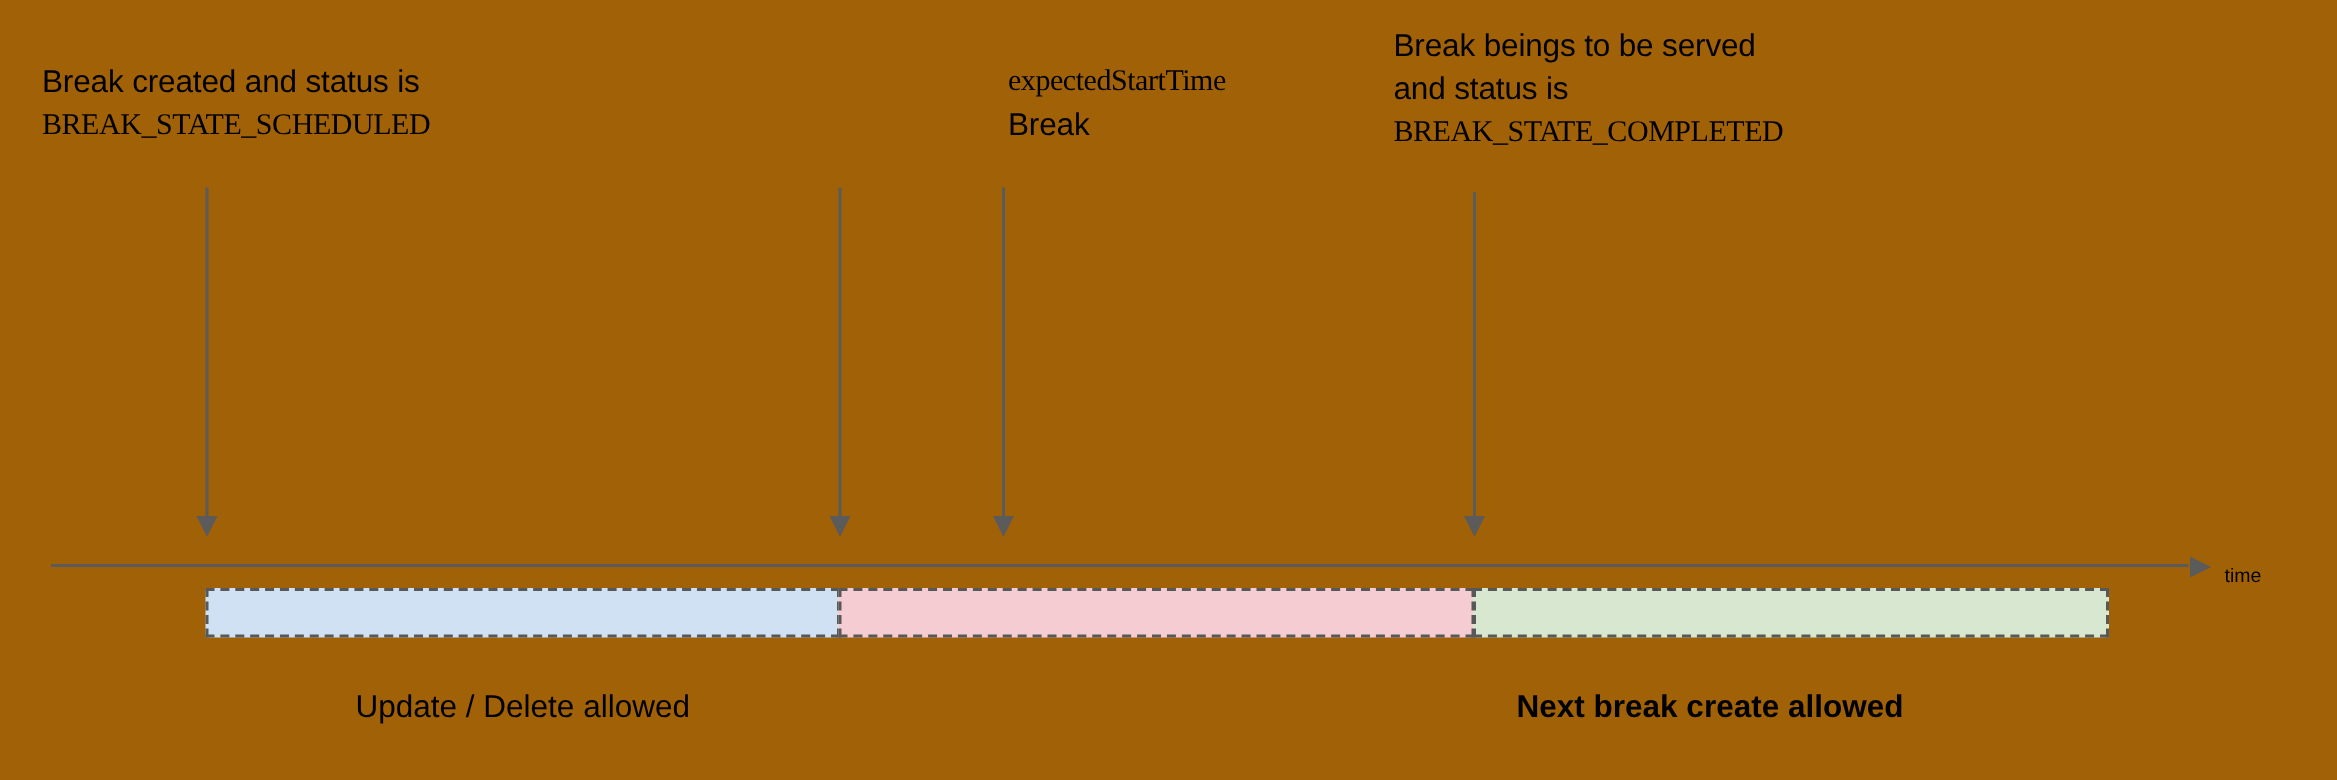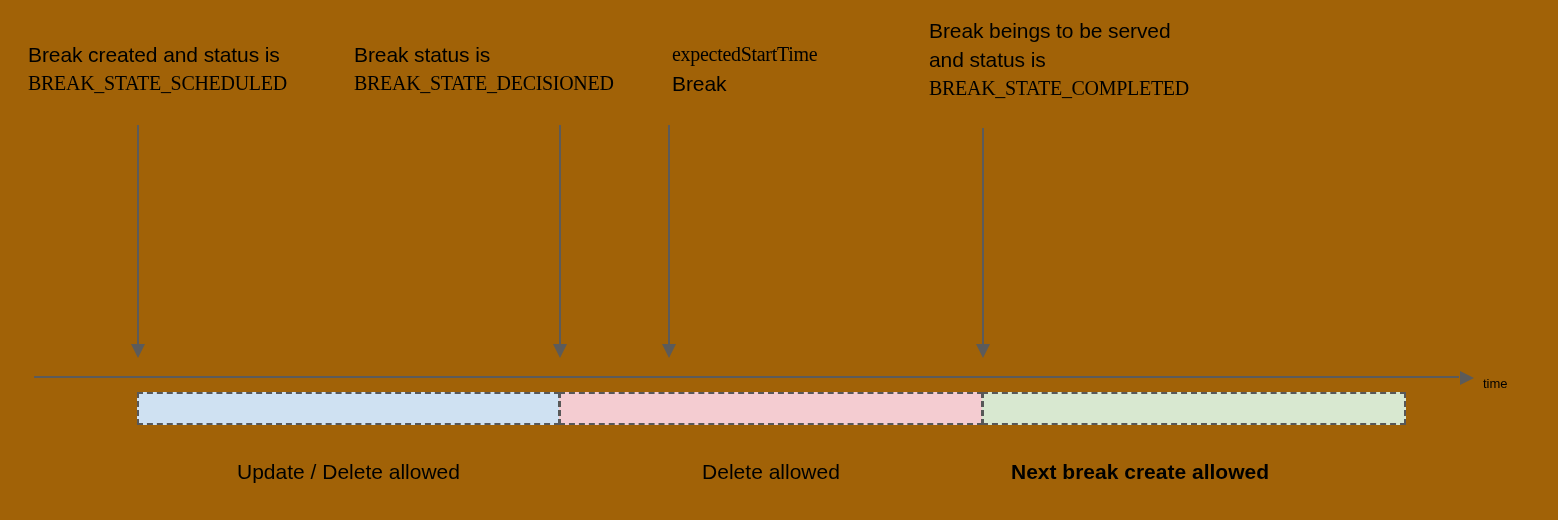--- a/index.html
+++ b/index.html
@@ -147,24 +147,20 @@
 </head>
 <body>
 
 <div id="diagram">
 
   <div class="event-label" id="label-scheduled">
     <span class="label-line">Break created and status is</span>
     <span class="label-line mono">BREAK_STATE_SCHEDULED</span>
   </div>
 
-  <div class="event-label" id="label-decisioned">
-    <span class="label-line">Break status is</span>
-    <span class="label-line mono">BREAK_STATE_DECISIONED</span>
-  </div>
 
   <div class="event-label" id="label-expected">
     <span class="label-line mono">expectedStartTime</span>
     <span class="label-line">Break</span>
   </div>
 
   <div class="event-label" id="label-completed">
     <span class="label-line">Break beings to be served</span>
     <span class="label-line">and status is</span>
     <span class="label-line mono">BREAK_STATE_COMPLETED</span>
@@ -191,16 +187,15 @@
     <div class="axis-line"></div>
     <div class="axis-head"></div>
   </div>
   <div id="axis-label">time</div>
 
   <div class="phase-bar" id="bar-scheduled"></div>
   <div class="phase-bar" id="bar-decisioned"></div>
   <div class="phase-bar" id="bar-completed"></div>
 
   <div class="phase-caption" id="caption-update-delete">Update / Delete allowed</div>
-  <div class="phase-caption" id="caption-delete">Delete allowed</div>
   <div class="phase-caption" id="caption-next-break">Next break create allowed</div>
 
 </div>
 
 </body></html>

